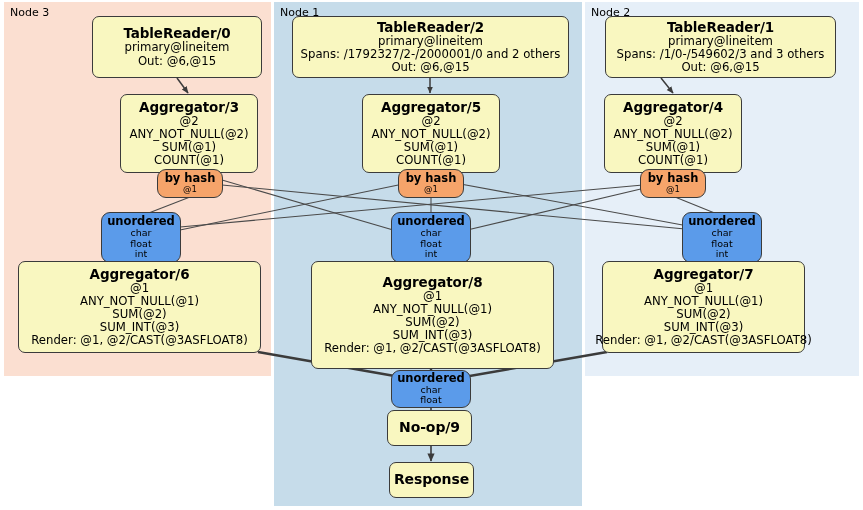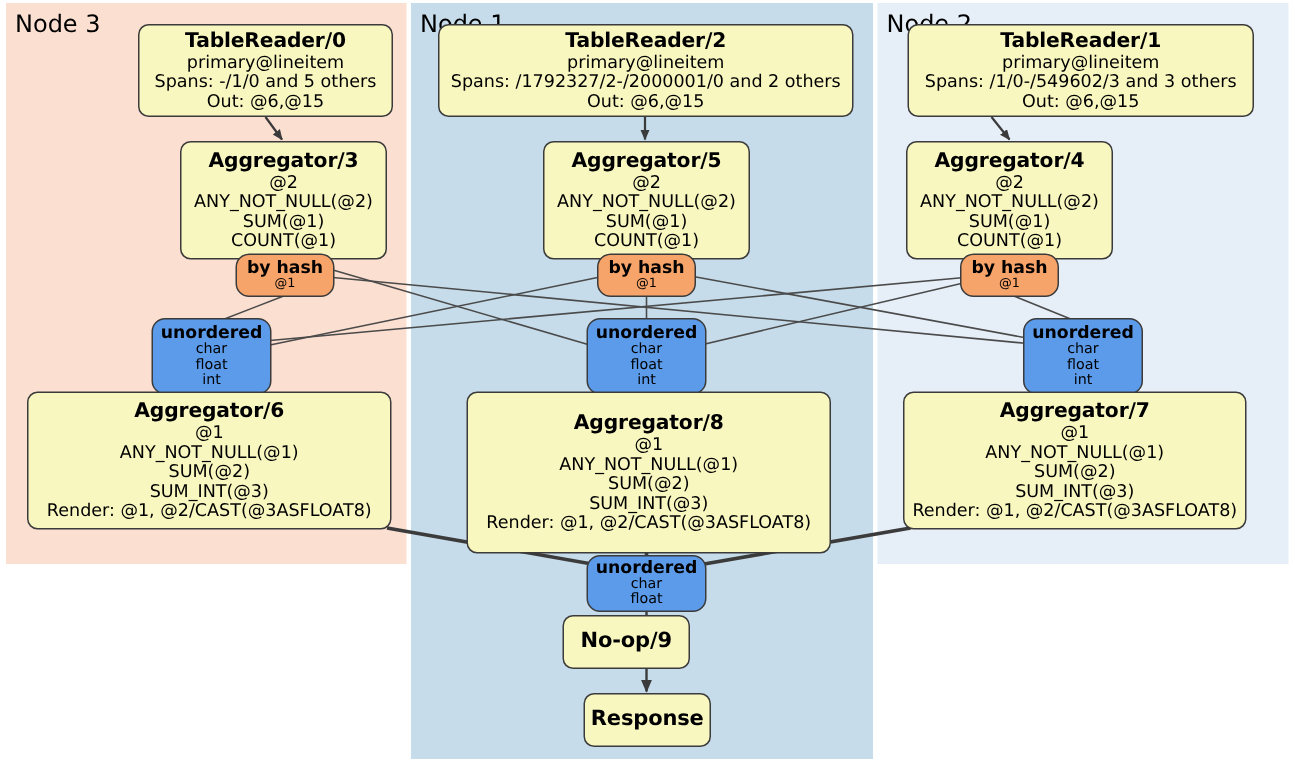--- a/index.html
+++ b/index.html
@@ -15,21 +15,21 @@
     font-family: "DejaVu Sans", "Liberation Sans", sans-serif;
     overflow: hidden;
   }
   
   .cluster {
     position: absolute;
     box-sizing: border-box;
   }
   .cluster-label {
     position: absolute;
-    font-size: 16px;
+    font-size: 11px;
     color: #000000;
     white-space: nowrap;
   }
   
   #edges {
     position: absolute;
     left: 0;
     top: 0;
     width: 863px;
     height: 510px;
@@ -152,21 +152,20 @@
 
     <g fill="none" stroke="#3b3b3b" stroke-width="1.6">
       <path d="M431,407 L431,411"></path>
       <path d="M431,443 L431,461" marker-end="url(#ahb)"></path>
     </g>
   </svg>
 
   <div class="gnode proc" style="left:92px; top:16px; width:170px; height:62px;">
     <div class="title">TableReader/0</div>
     <div class="line">primary@lineitem</div>
-    <div class="line">Spans: -/1/0 and 5 others</div>
     <div class="line">Out: @6,@15</div>
   </div>
 
   <div class="gnode proc" style="left:292px; top:16px; width:277px; height:62px;">
     <div class="title">TableReader/2</div>
     <div class="line">primary@lineitem</div>
     <div class="line">Spans: /1792327/2-/2000001/0 and 2 others</div>
     <div class="line">Out: @6,@15</div>
   </div>
 
@@ -248,36 +247,36 @@
 
   <div class="gnode proc" style="left:311px; top:261px; width:243px; height:108px;">
     <div class="title">Aggregator/8</div>
     <div class="line">@1</div>
     <div class="line">ANY_NOT_NULL(@1)</div>
     <div class="line">SUM(@2)</div>
     <div class="line">SUM_INT(@3)</div>
     <div class="line">Render: @1, @2/CAST(@3ASFLOAT8)</div>
   </div>
 
-  <div class="gnode proc" style="left:602px; top:261px; width:229px; height:92px;">
+  <div class="gnode proc" style="left:602px; top:261px; width:203px; height:92px;">
     <div class="title">Aggregator/7</div>
     <div class="line">@1</div>
     <div class="line">ANY_NOT_NULL(@1)</div>
     <div class="line">SUM(@2)</div>
     <div class="line">SUM_INT(@3)</div>
     <div class="line">Render: @1, @2/CAST(@3ASFLOAT8)</div>
   </div>
 
   <div class="gnode sync" style="left:391px; top:370px; width:80px; height:38px;">
     <div class="title">unordered</div>
     <div class="line">char</div>
     <div class="line">float</div>
   </div>
 
-  <div class="gnode proc small-proc" style="left:375px; top:410px; width:85px; height:23px;">
+  <div class="gnode proc small-proc" style="left:387px; top:410px; width:85px; height:23px;">
     <div class="title">No-op/9</div>
   </div>
 
   <div class="gnode proc small-proc" style="left:389px; top:462px; width:85px; height:24px;">
     <div class="title">Response</div>
   </div>
 
 </div>
 
 </body></html>

